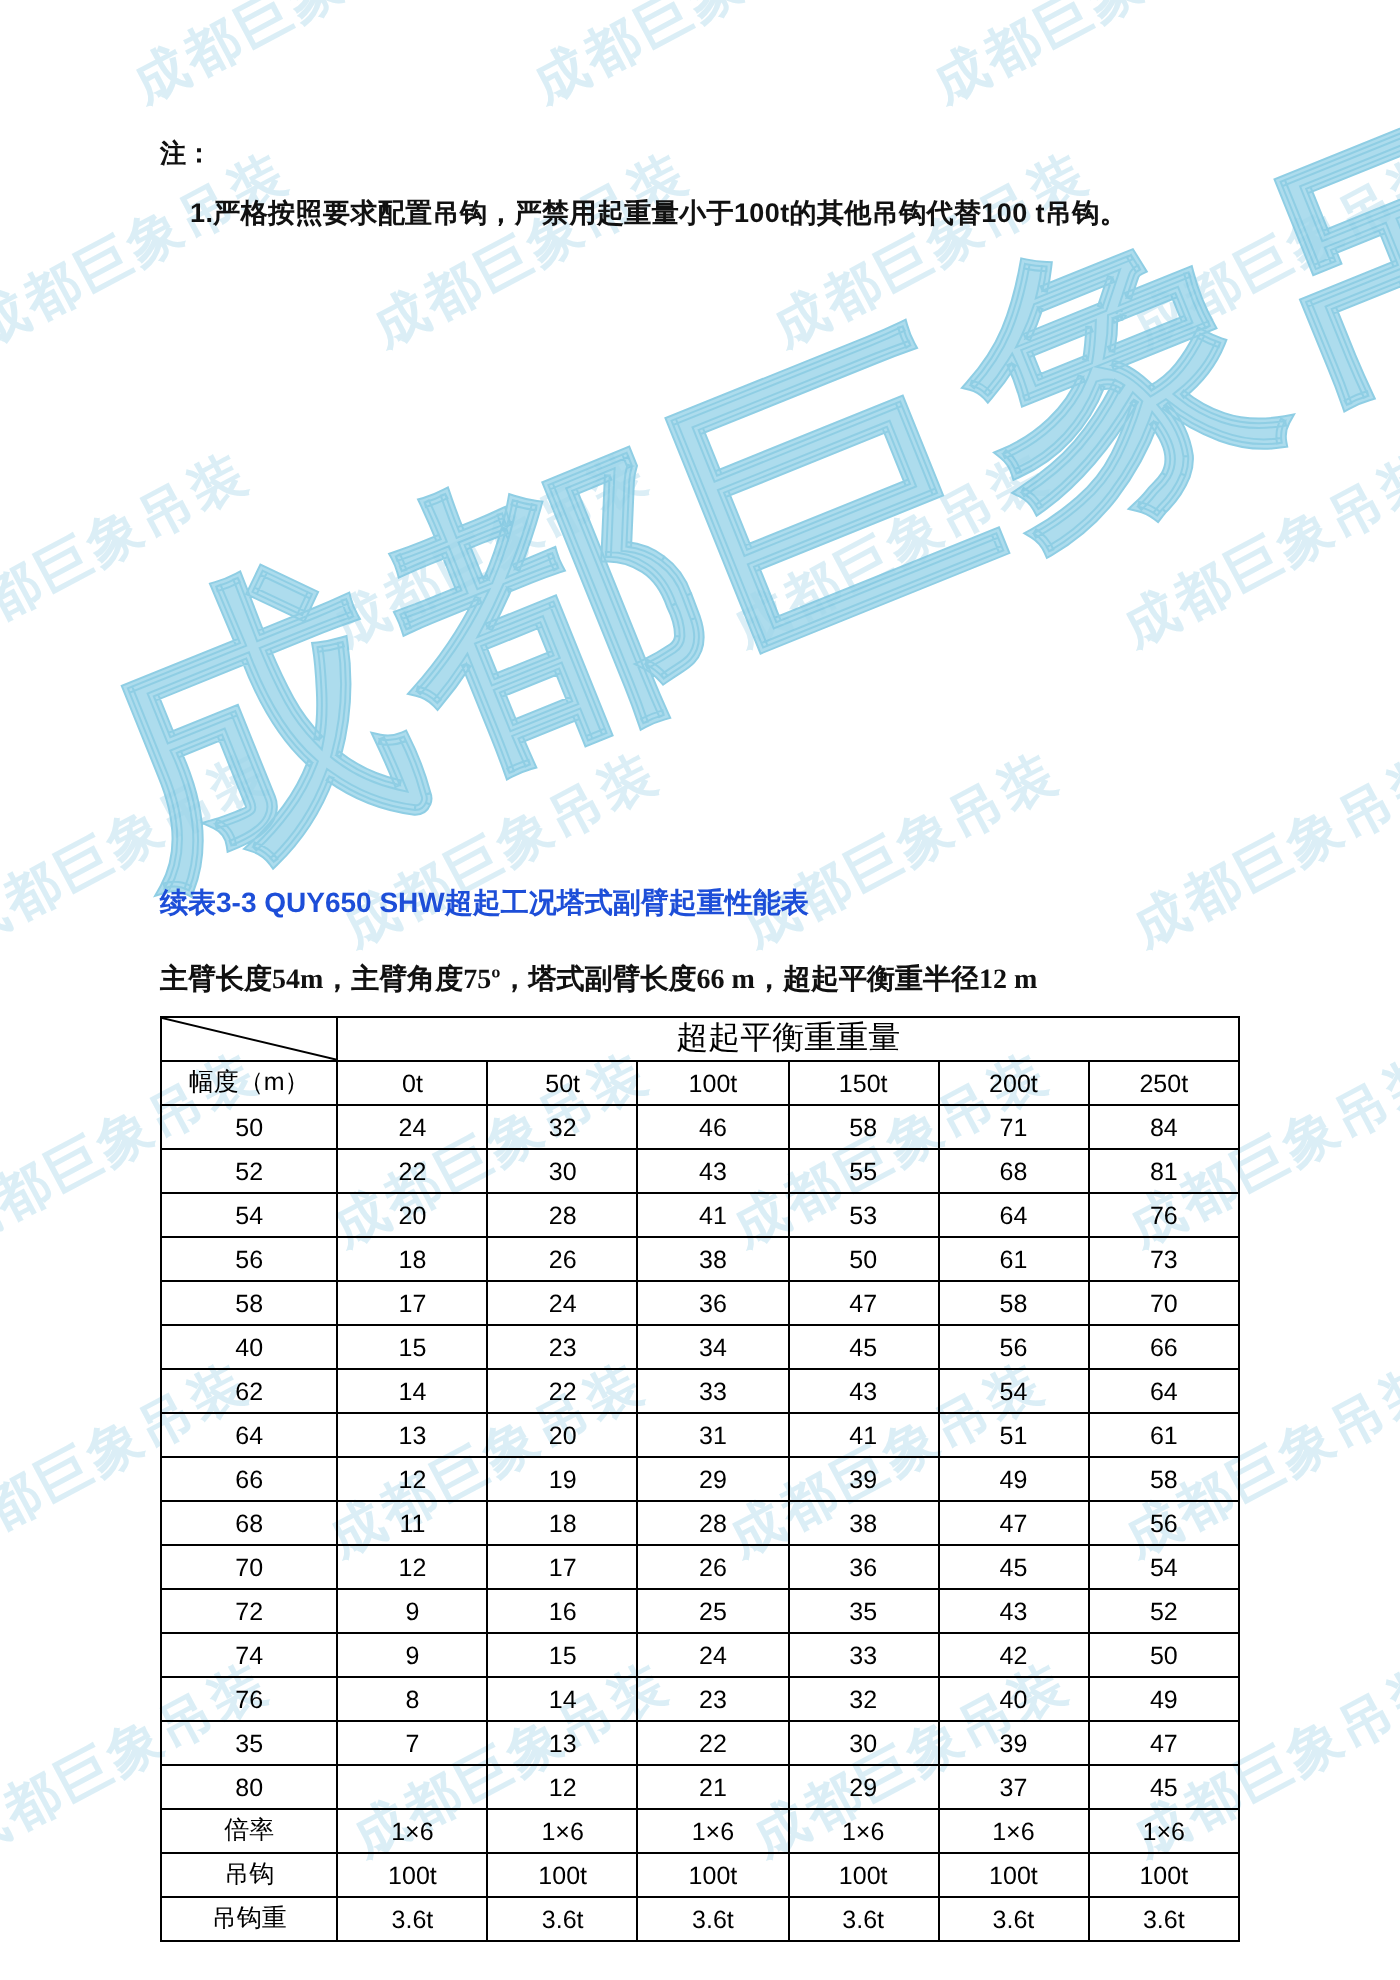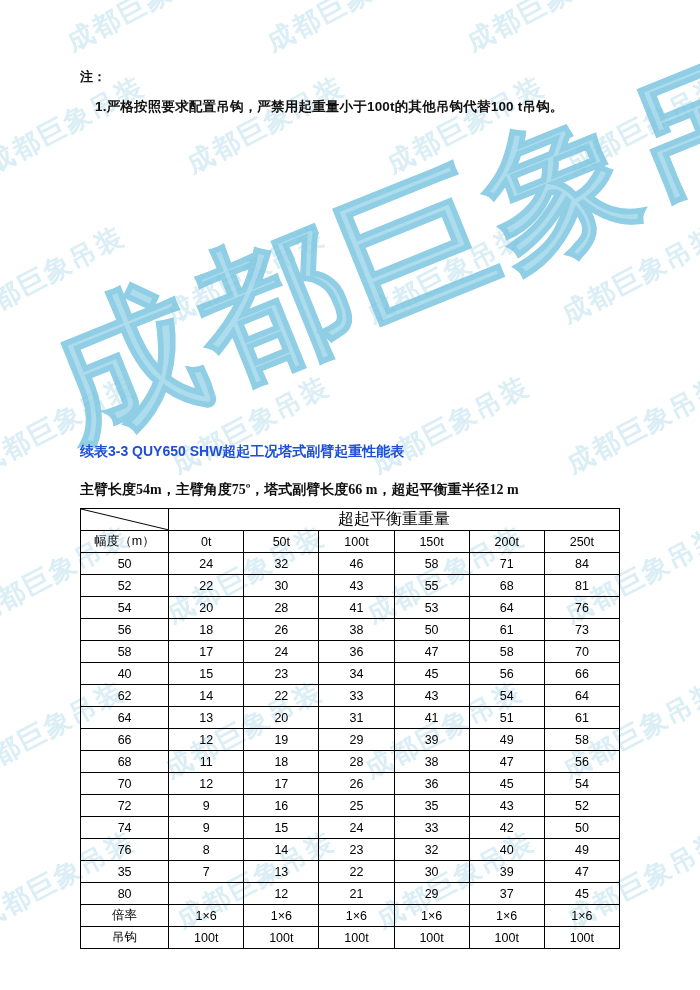--- a/index.html
+++ b/index.html
@@ -366,17 +366,26 @@
           </tr>
           <tr>
             <td class="rowhdr">吊钩</td>
             <td>100t</td>
             <td>100t</td>
             <td>100t</td>
             <td>100t</td>
             <td>100t</td>
             <td>100t</td>
           </tr>
+          <tr>
+            <td class="rowhdr">吊钩重</td>
+            <td>3.6t</td>
+            <td>3.6t</td>
+            <td>3.6t</td>
+            <td>3.6t</td>
+            <td>3.6t</td>
+            <td>3.6t</td>
+          </tr>
         </tfoot>
     </table>
 
   </div>
 </div>
 
 </body></html>

